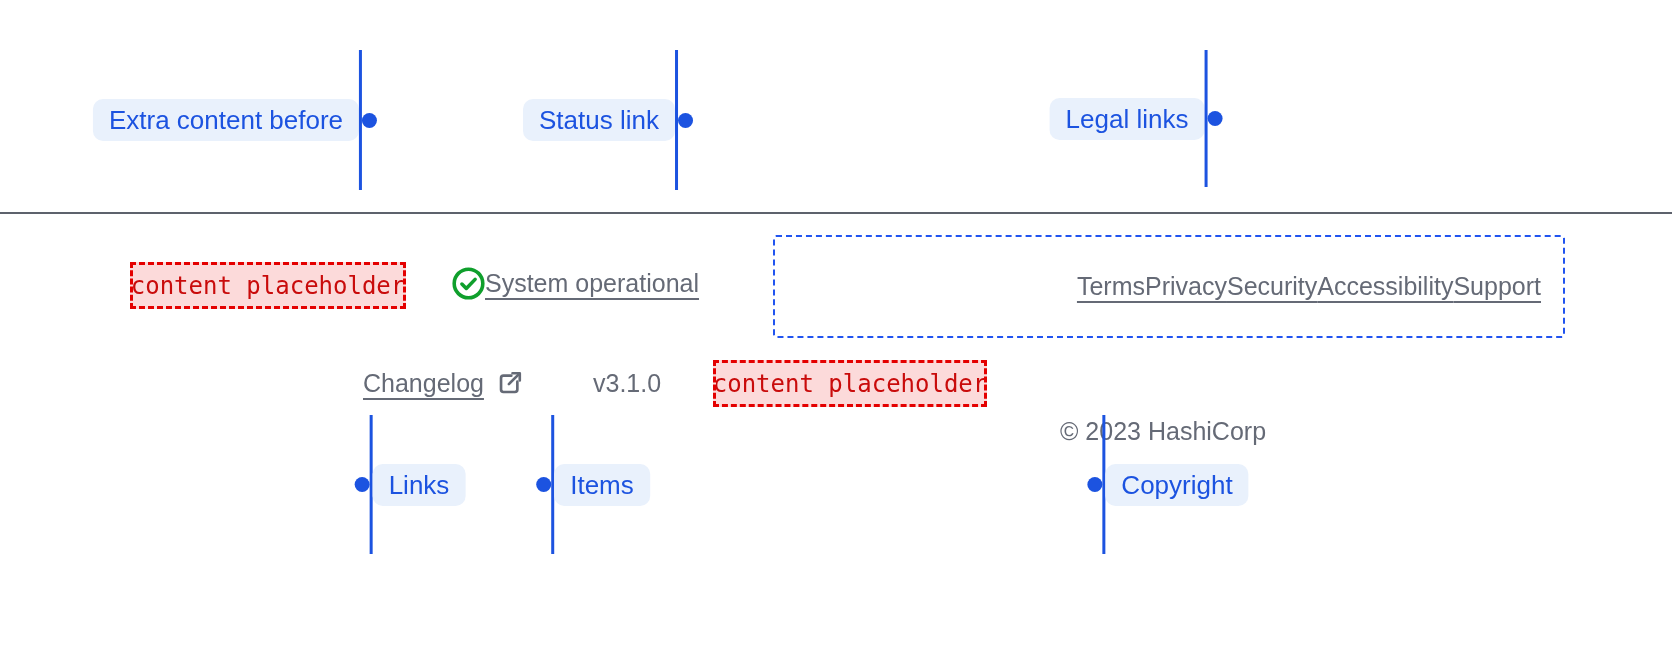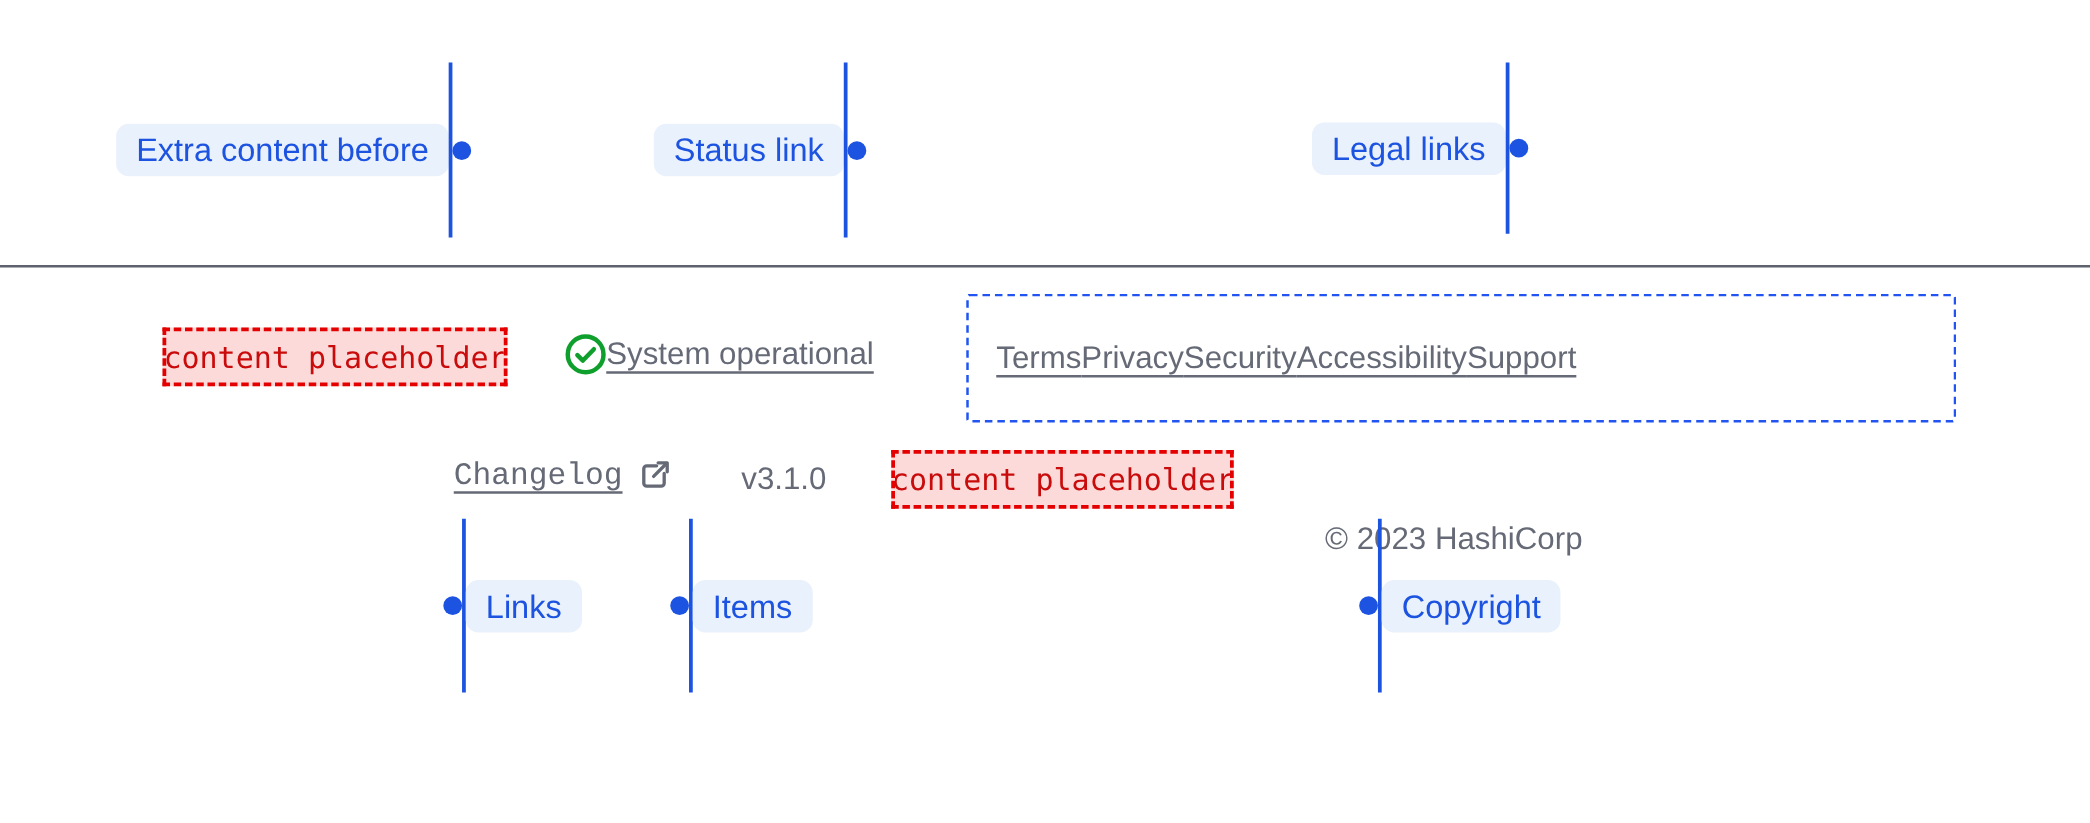--- a/index.html
+++ b/index.html
@@ -60,27 +60,27 @@
 
   .status-link{
     position:absolute;left:452px;top:263px;height:40px;
     display:flex;align-items:center;
   }
 
   .legal-box{
     position:absolute;left:773px;top:235px;width:792px;height:103px;
     box-sizing:border-box;
     border:2px dashed #2154f0;border-radius:3px;
-    display:flex;align-items:center;justify-content:flex-start;
+    display:flex;align-items:center;justify-content:flex-end;
     padding:0 22px;
   }
 
   .changelog{
     position:absolute;left:363px;top:366px;height:34px;
-    display:flex;align-items:flex-start;gap:11px;font-family:Liberation Mono, monospace;
+    display:flex;align-items:center;gap:11px;
   }
   .version{position:absolute;left:593px;top:369px;font-size:25px;}
   .copyright{position:absolute;left:1060px;top:369px;font-size:25px;margin-top:48px;}
 
   .icon-svg{display:block;}
 </style>
 </head>
 <body>
 
 <div class="stage">

